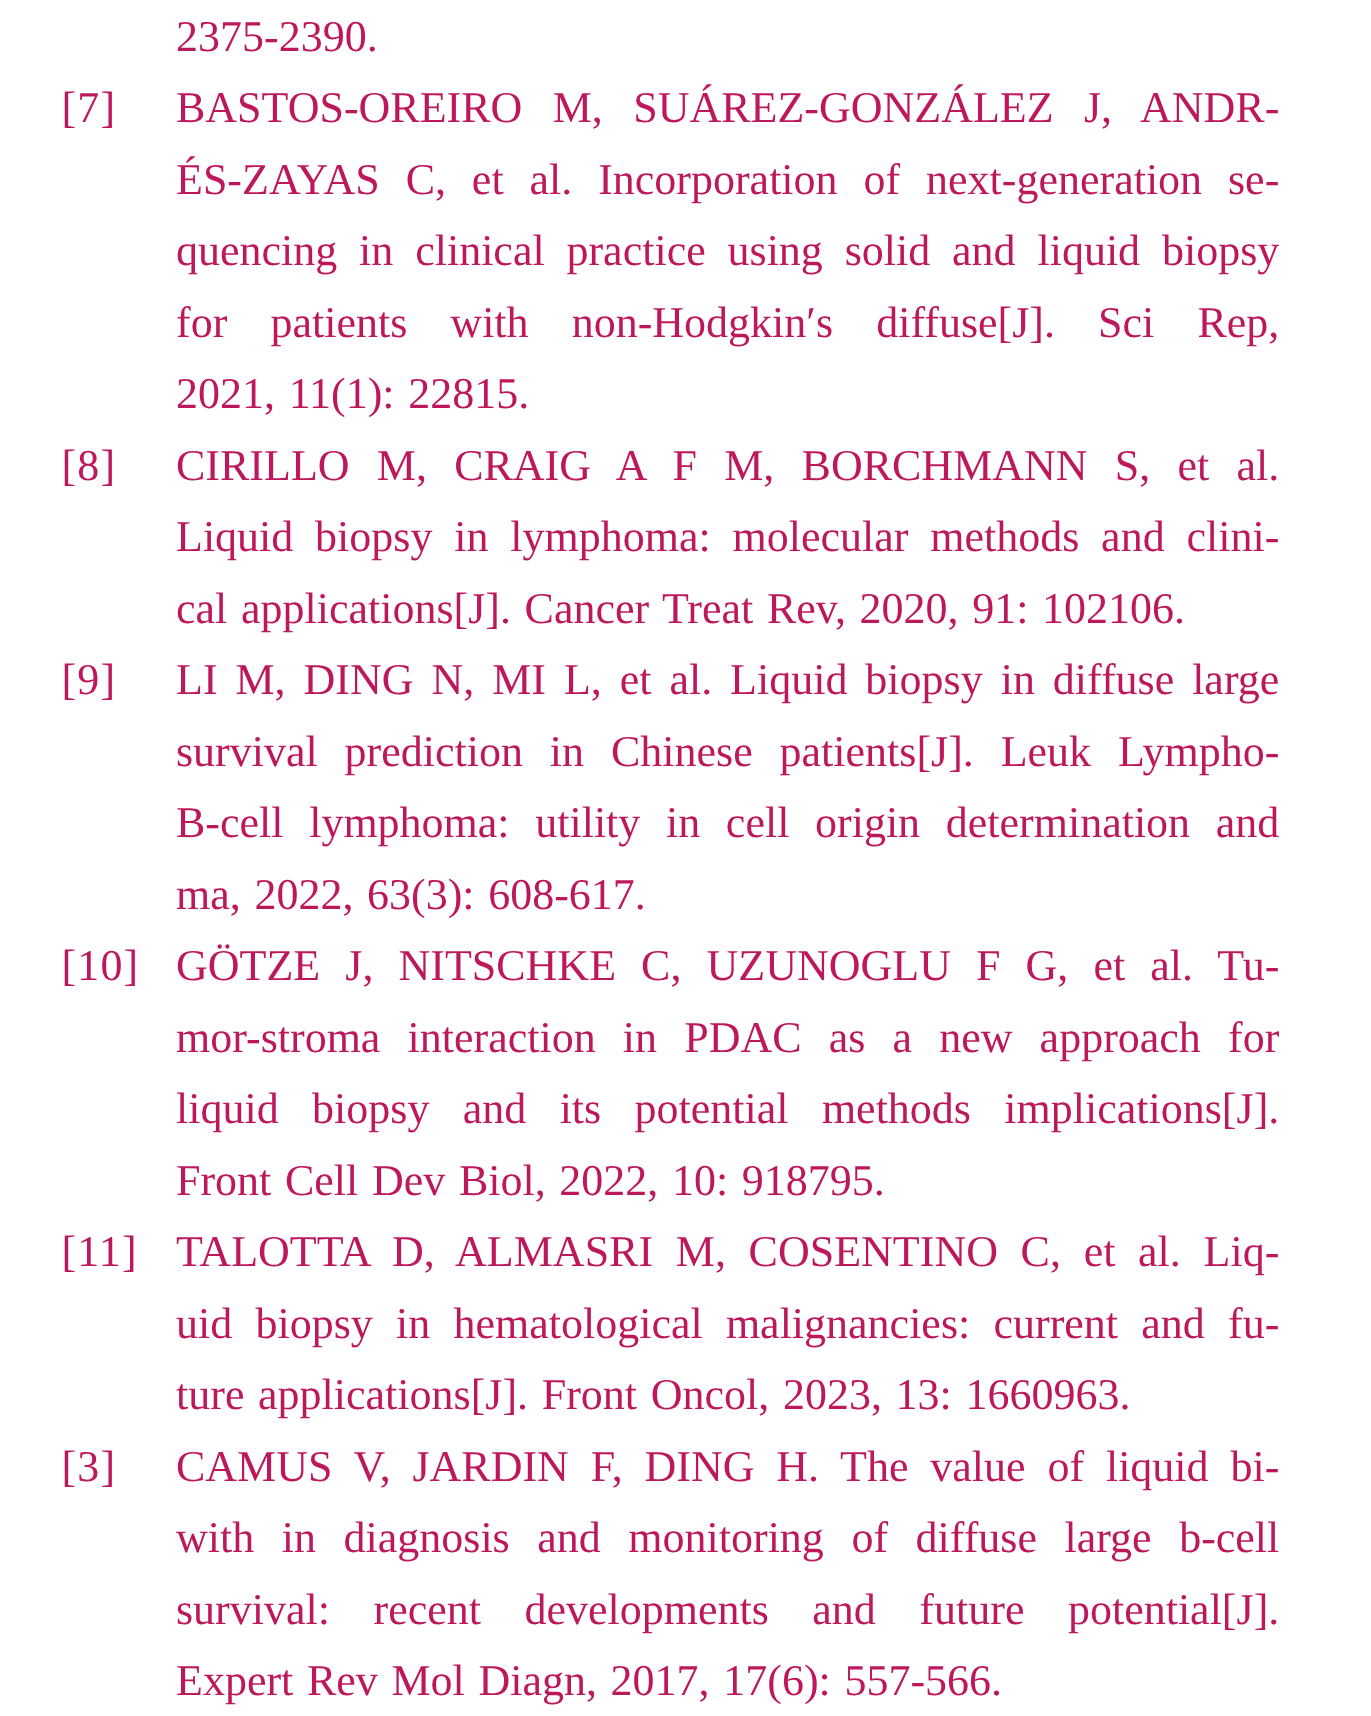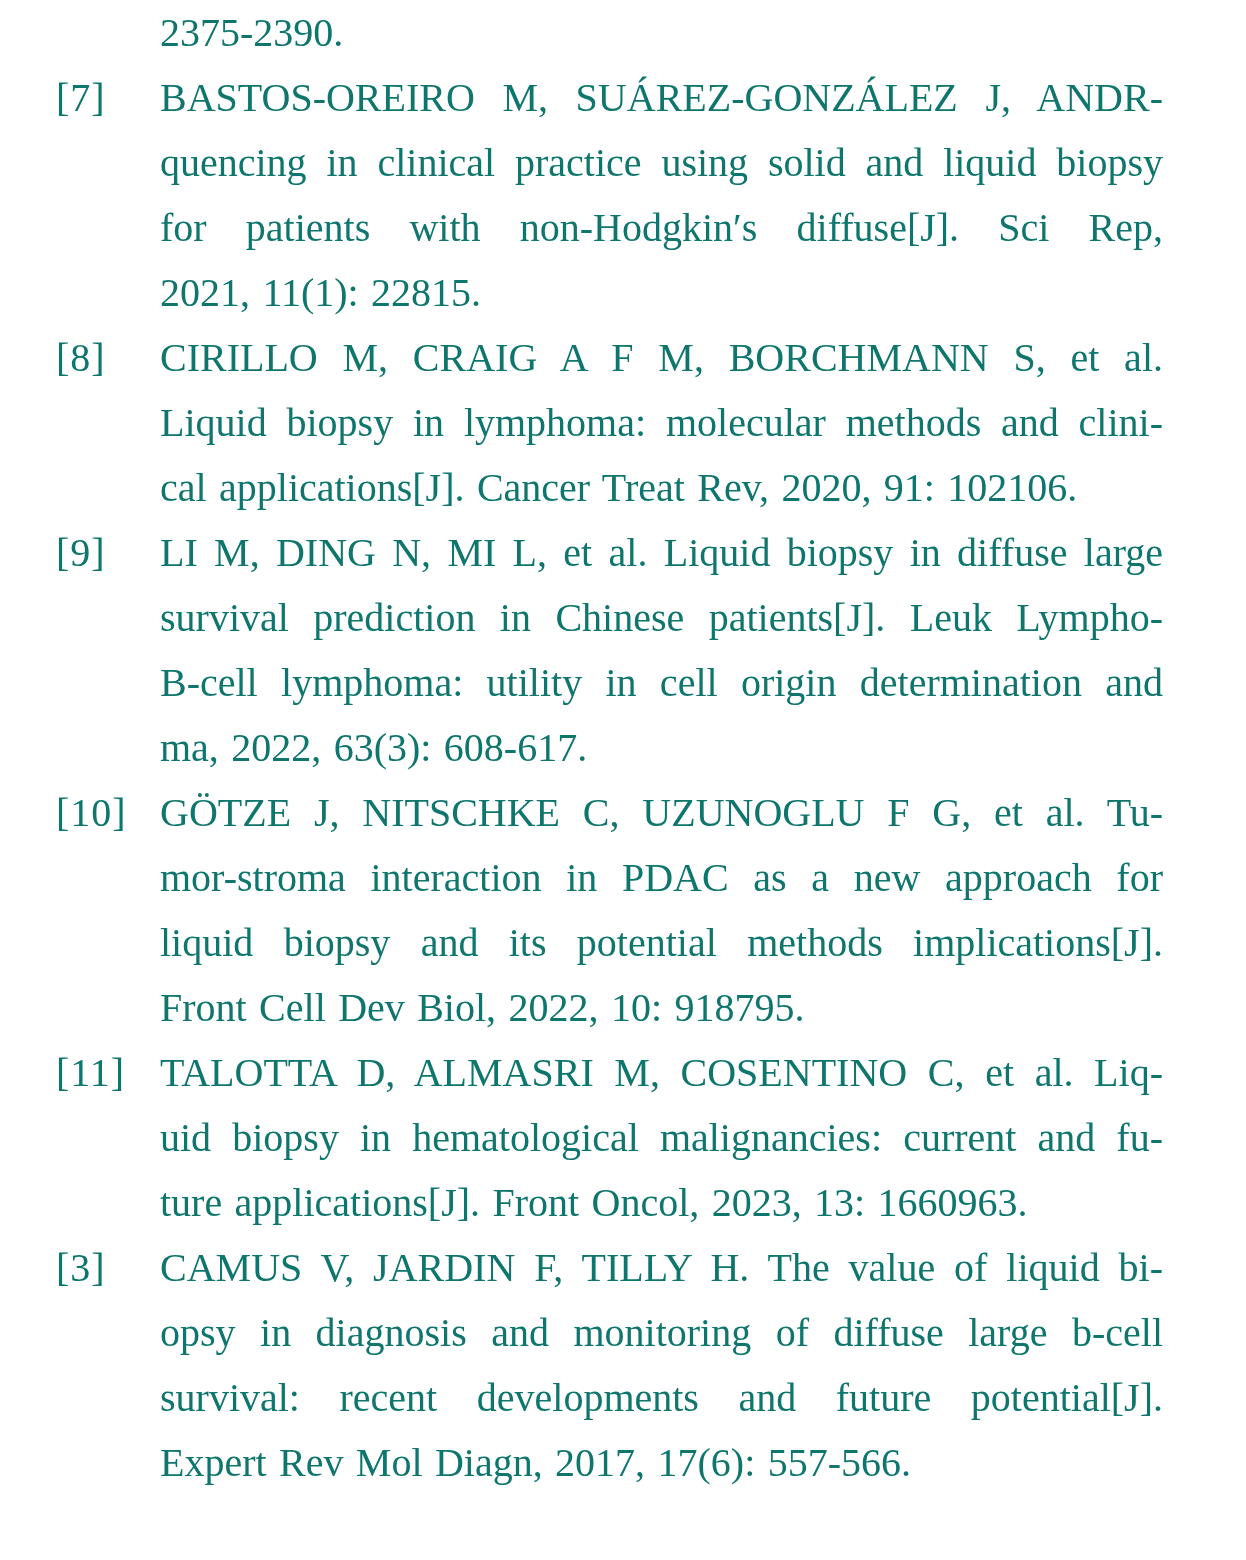--- a/index.html
+++ b/index.html
@@ -5,21 +5,21 @@
   html, body {
     margin: 0;
     padding: 0;
     background: #ffffff;
   }
   .page {
     position: relative;
     width: 1246px;
     height: 1560px;
     background: #ffffff;
-    color: #0f766e;
+    color: #be185d;
     font-family: "Liberation Serif", "DejaVu Serif", serif;
     font-size: 40px;
     overflow: hidden;
   }
   .refs {
     position: absolute;
     top: 0;
     left: 0;
     width: 1246px;
   }
@@ -53,20 +53,21 @@
 <div class="page">
   <div class="refs">
 
     <div class="entry">
       <div class="line last">2375-2390.</div>
     </div>
 
     <div class="entry">
       <span class="refnum">[7]</span>
       <div class="line">BASTOS-OREIRO M, SUÁREZ-GONZÁLEZ J, ANDR-</div>
+      <div class="line">ÉS-ZAYAS C, et al. Incorporation of next-generation se-</div>
       <div class="line">quencing in clinical practice using solid and liquid biopsy</div>
       <div class="line">for patients with non-Hodgkin′s diffuse[J]. Sci Rep,</div>
       <div class="line last">2021, 11(1): 22815.</div>
     </div>
 
     <div class="entry">
       <span class="refnum">[8]</span>
       <div class="line">CIRILLO M, CRAIG A F M, BORCHMANN S, et al.</div>
       <div class="line">Liquid biopsy in lymphoma: molecular methods and clini-</div>
       <div class="line last">cal applications[J]. Cancer Treat Rev, 2020, 91: 102106.</div>
@@ -90,20 +91,20 @@
 
     <div class="entry">
       <span class="refnum">[11]</span>
       <div class="line">TALOTTA D, ALMASRI M, COSENTINO C, et al. Liq-</div>
       <div class="line">uid biopsy in hematological malignancies: current and fu-</div>
       <div class="line last">ture applications[J]. Front Oncol, 2023, 13: 1660963.</div>
     </div>
 
     <div class="entry">
       <span class="refnum">[3]</span>
-      <div class="line">CAMUS V, JARDIN F, TILLY H. The value of liquid bi-</div>
-      <div class="line">opsy in diagnosis and monitoring of diffuse large b-cell</div>
+      <div class="line">CAMUS V, JARDIN F, DING H. The value of liquid bi-</div>
+      <div class="line">with in diagnosis and monitoring of diffuse large b-cell</div>
       <div class="line">survival: recent developments and future potential[J].</div>
       <div class="line last">Expert Rev Mol Diagn, 2017, 17(6): 557-566.</div>
     </div>
 
   </div>
 </div>
 
 </body></html>

